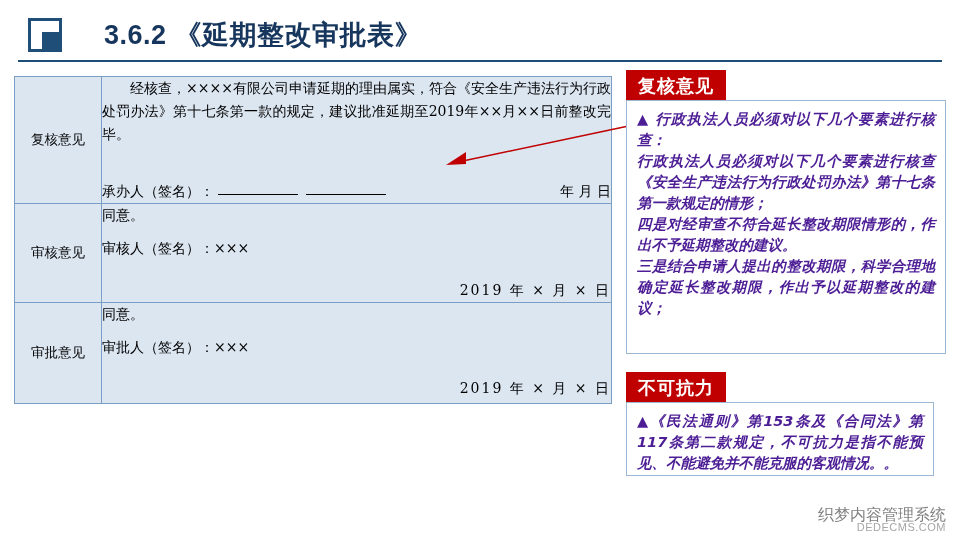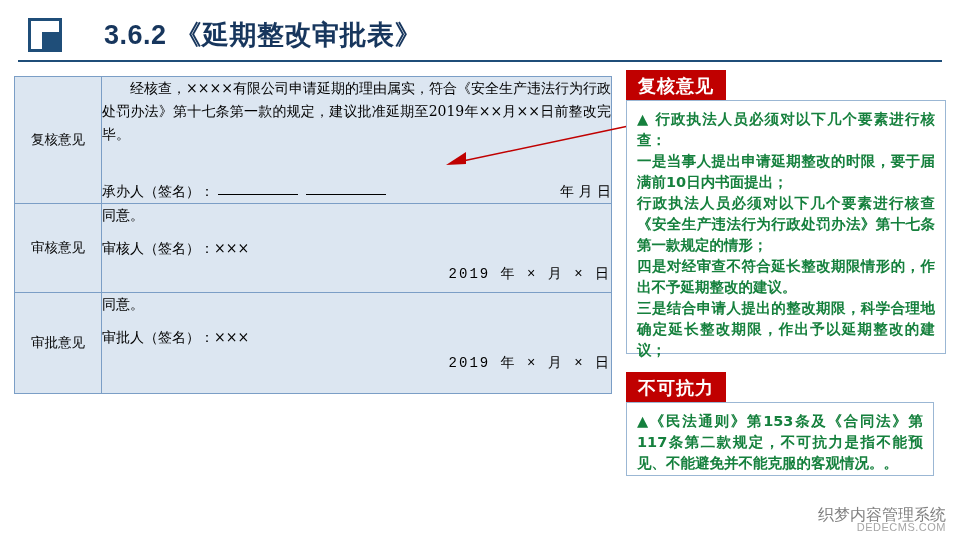--- a/index.html
+++ b/index.html
@@ -104,23 +104,22 @@
   }
   .sign-underline {
     display: inline-block;
     border-bottom: 1px solid #000;
     width: 80px;
     height: 14px;
     margin: 0 4px;
   }
   .date-right {
     text-align: right;
-    margin-top: 2px;
+    margin-top: 18px;
     letter-spacing: 2px;
-    font-family: Liberation Mono, monospace;
   }
   .spacer-sm { height: 10px; }
   .spacer-md { height: 16px; }
 
   
   .arrow-svg {
     position: absolute;
     left: 440px;
     top: 120px;
     width: 200px;
@@ -136,28 +135,29 @@
     font-size: 18px;
     font-weight: bold;
     padding: 4px 12px 5px 12px;
     font-family: "DejaVu Sans", "Liberation Sans", sans-serif;
     letter-spacing: 1px;
   }
   .note-body {
     position: absolute;
     border: 1px solid #9bb7d4;
     background: #ffffff;
-    color: #15803d;
+    color: #4c1d95;
     font-size: 14.5px;
     font-weight: bold;
     line-height: 1.45;
     padding: 8px 10px 10px 10px;
     box-sizing: border-box;
     font-family: "DejaVu Sans", "Liberation Sans", sans-serif;
     text-align: justify;
+    font-style: italic;
   }
 
   #note1-title { left: 626px; top: 70px; }
   #note1-body  { left: 626px; top: 100px; width: 320px; height: 254px; }
   #note2-title { left: 626px; top: 372px; }
   #note2-body  { left: 626px; top: 402px; width: 308px; height: 74px; }
 
   
   .wm-1 {
     position: absolute;
@@ -226,21 +226,20 @@
   </table>
 
 <svg class="arrow-svg" viewBox="0 0 200 60">
   <line x1="198" y1="4" x2="18" y2="42" stroke="#c00000" stroke-width="1.6"></line>
   <polygon points="6,45 26,32 26,44" fill="#c00000"></polygon>
 </svg>
 
 <div class="note-title" id="note1-title">复核意见</div>
 <div class="note-body" id="note1-body">
   <div>▲ 行政执法人员必须对以下几个要素进行核查：</div>
-  <div>一是当事人提出申请延期整改的时限，要于届满前10日内书面提出；</div>
   <div>行政执法人员必须对以下几个要素进行核查《安全生产违法行为行政处罚办法》第十七条第一款规定的情形；</div>
   <div>四是对经审查不符合延长整改期限情形的，作出不予延期整改的建议。</div>
   <div>三是结合申请人提出的整改期限，科学合理地确定延长整改期限，作出予以延期整改的建议；</div>
 </div>
 
 <div class="note-title" id="note2-title">不可抗力</div>
 <div class="note-body" id="note2-body">
   <div>▲《民法通则》第153条及《合同法》第117条第二款规定，不可抗力是指不能预见、不能避免并不能克服的客观情况。。</div>
 </div>
 

